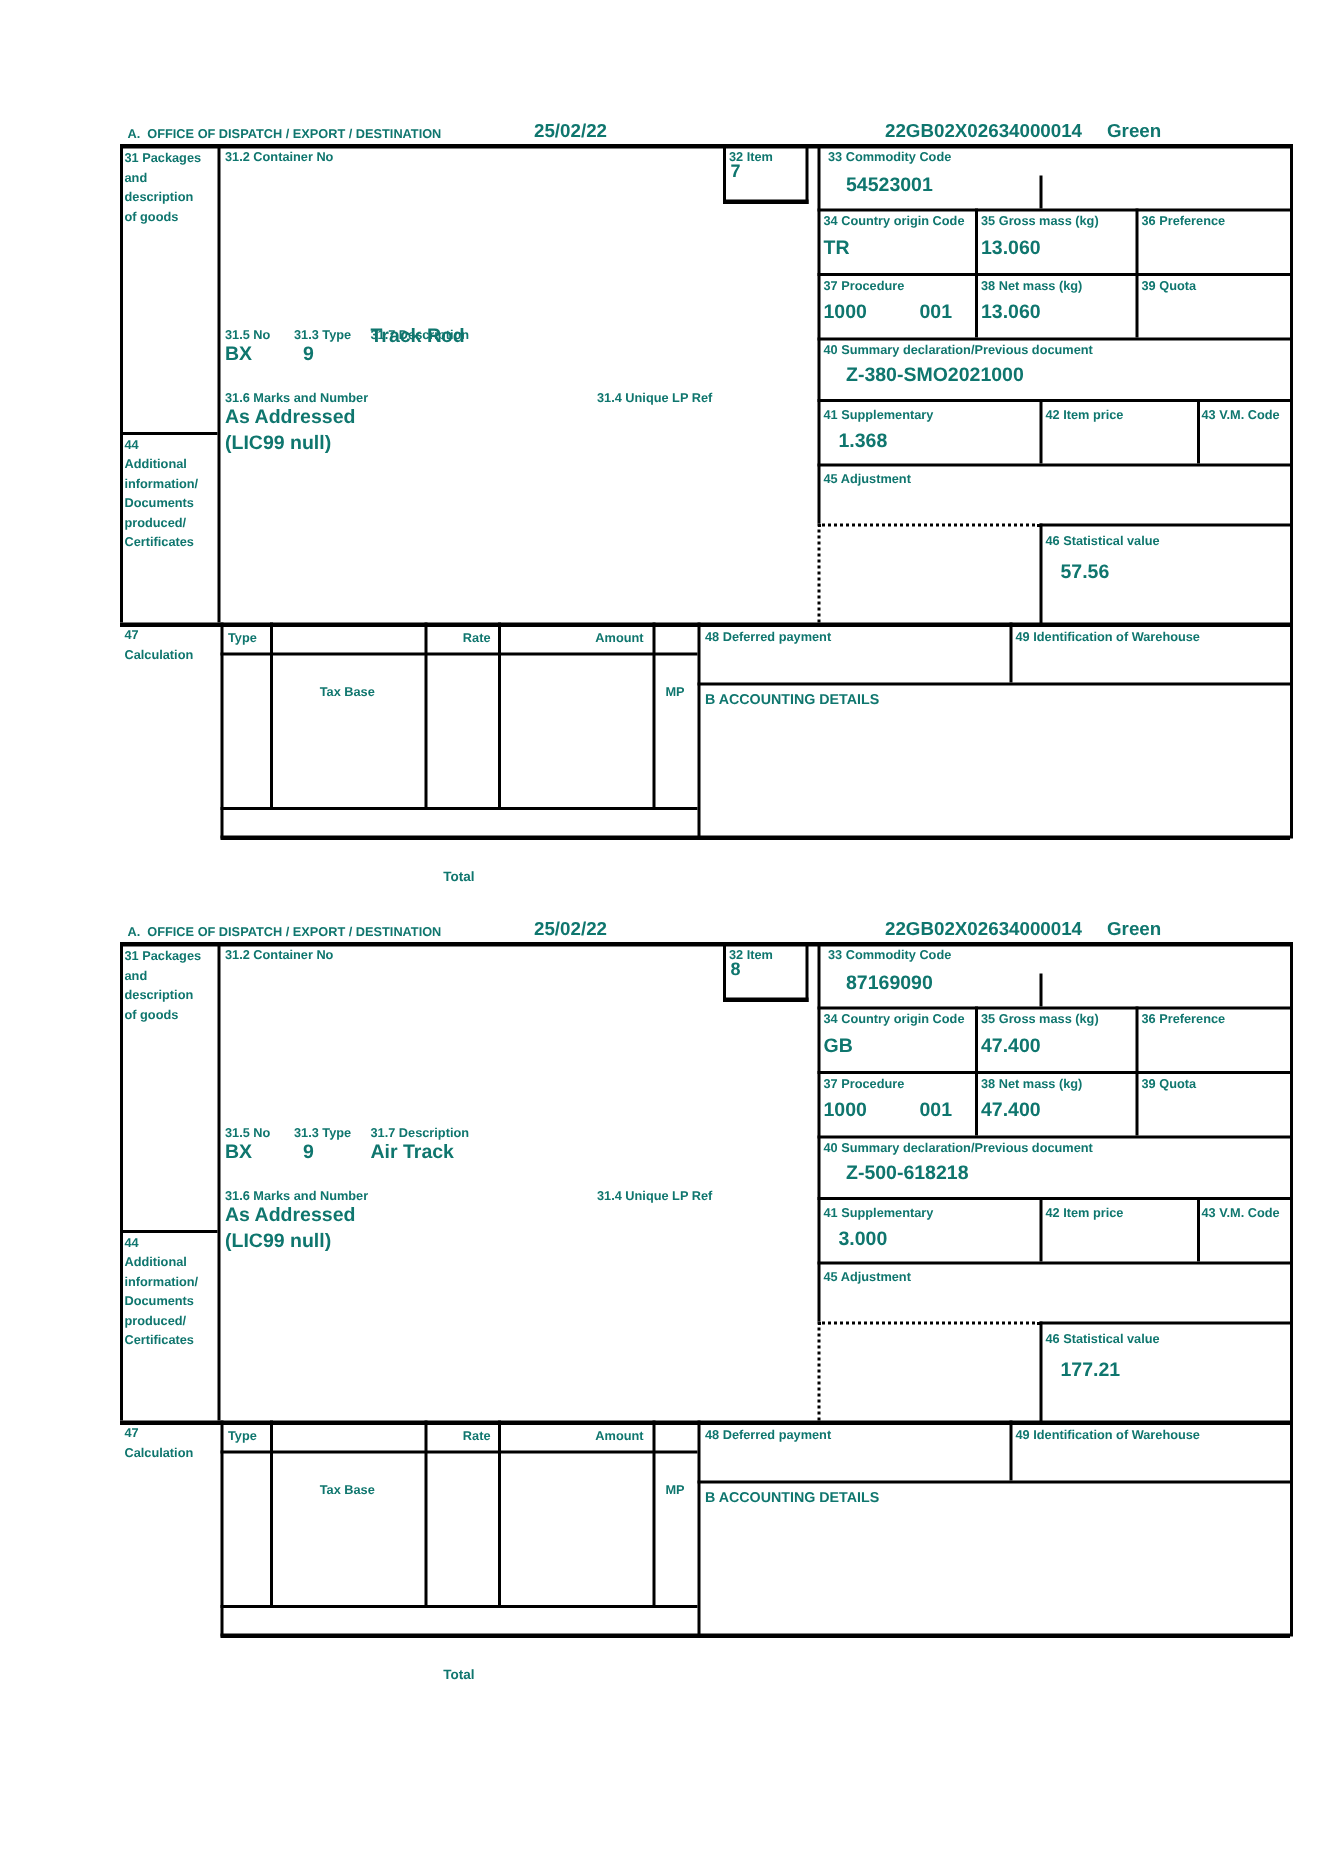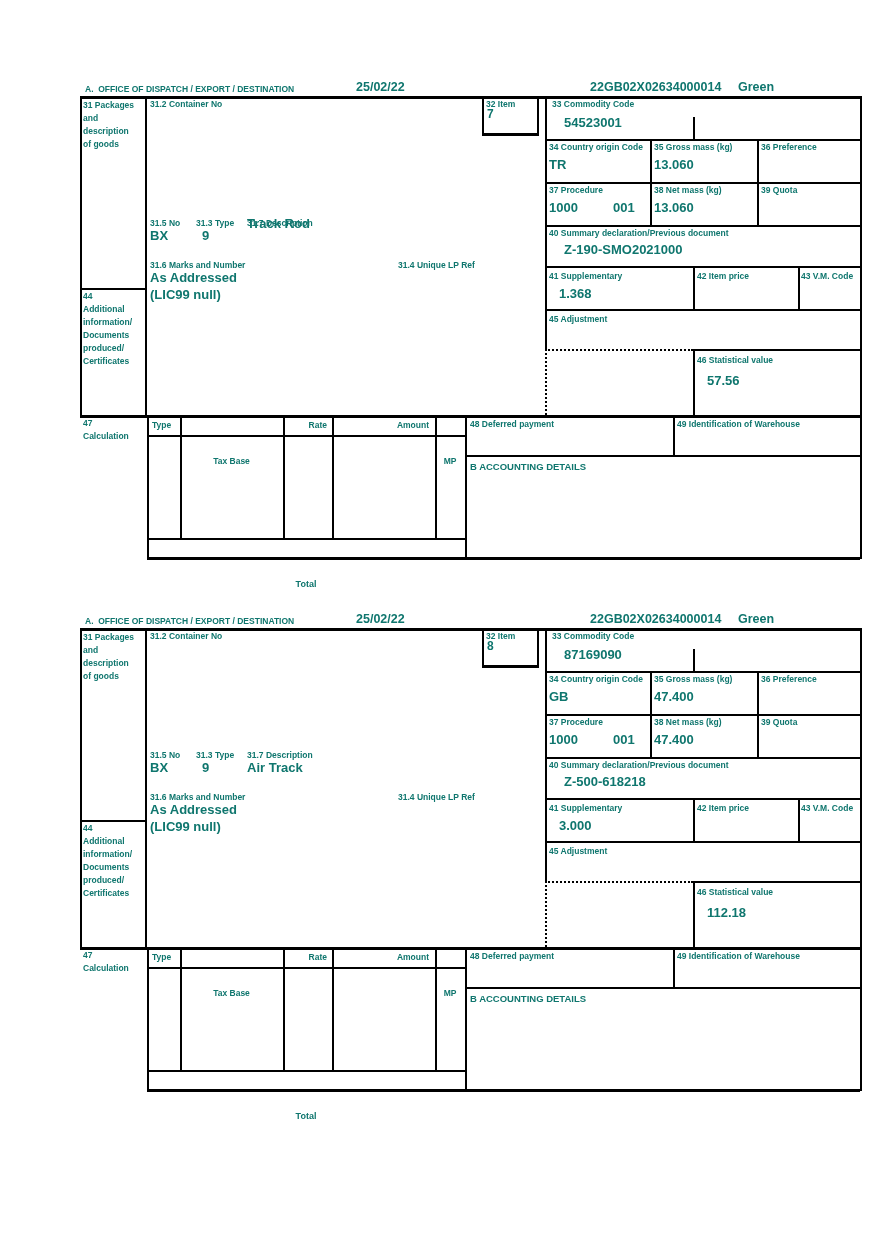--- a/index.html
+++ b/index.html
@@ -108,21 +108,21 @@
     <div class="lbl ctr" style="left:355px;top:337px;width:30px;">MP</div>
     <div class="lbl ctr" style="left:67px;top:460px;width:318px;font-size:9px;">Total</div>
 
     <div class="val" style="left:407px;top:25px;font-size:12px;">7</div>
     <div class="val" style="left:484px;top:33px;">54523001</div>
     <div class="val" style="left:469px;top:75px;">TR</div>
     <div class="val" style="left:574px;top:75px;">13.060</div>
     <div class="val" style="left:469px;top:118px;">1000</div>
     <div class="val" style="left:533px;top:118px;">001</div>
     <div class="val" style="left:574px;top:118px;">13.060</div>
-    <div class="val" style="left:484px;top:160px;">Z-190-SMO2021000</div>
+    <div class="val" style="left:484px;top:160px;">Z-380-SMO2021000</div>
     <div class="val" style="left:479px;top:204px;">1.368</div>
     <div class="val" style="left:627px;top:291px;">57.56</div>
     <div class="val" style="left:70px;top:146px;">BX</div>
     <div class="val" style="left:122px;top:146px;">9</div>
     <div class="val" style="left:167px;top:134px;">Track Rod</div>
     <div class="val" style="left:70px;top:188px;">As Addressed</div>
     <div class="val" style="left:70px;top:205px;">(LIC99 null)</div>
 
   </div>
 
@@ -211,21 +211,21 @@
 
     <div class="val" style="left:407px;top:25px;font-size:12px;">8</div>
     <div class="val" style="left:484px;top:33px;">87169090</div>
     <div class="val" style="left:469px;top:75px;">GB</div>
     <div class="val" style="left:574px;top:75px;">47.400</div>
     <div class="val" style="left:469px;top:118px;">1000</div>
     <div class="val" style="left:533px;top:118px;">001</div>
     <div class="val" style="left:574px;top:118px;">47.400</div>
     <div class="val" style="left:484px;top:160px;">Z-500-618218</div>
     <div class="val" style="left:479px;top:204px;">3.000</div>
-    <div class="val" style="left:627px;top:291px;">112.18</div>
+    <div class="val" style="left:627px;top:291px;">177.21</div>
     <div class="val" style="left:70px;top:146px;">BX</div>
     <div class="val" style="left:122px;top:146px;">9</div>
     <div class="val" style="left:167px;top:146px;">Air Track</div>
     <div class="val" style="left:70px;top:188px;">As Addressed</div>
     <div class="val" style="left:70px;top:205px;">(LIC99 null)</div>
 
   </div>
 </div>
 
 </body></html>

